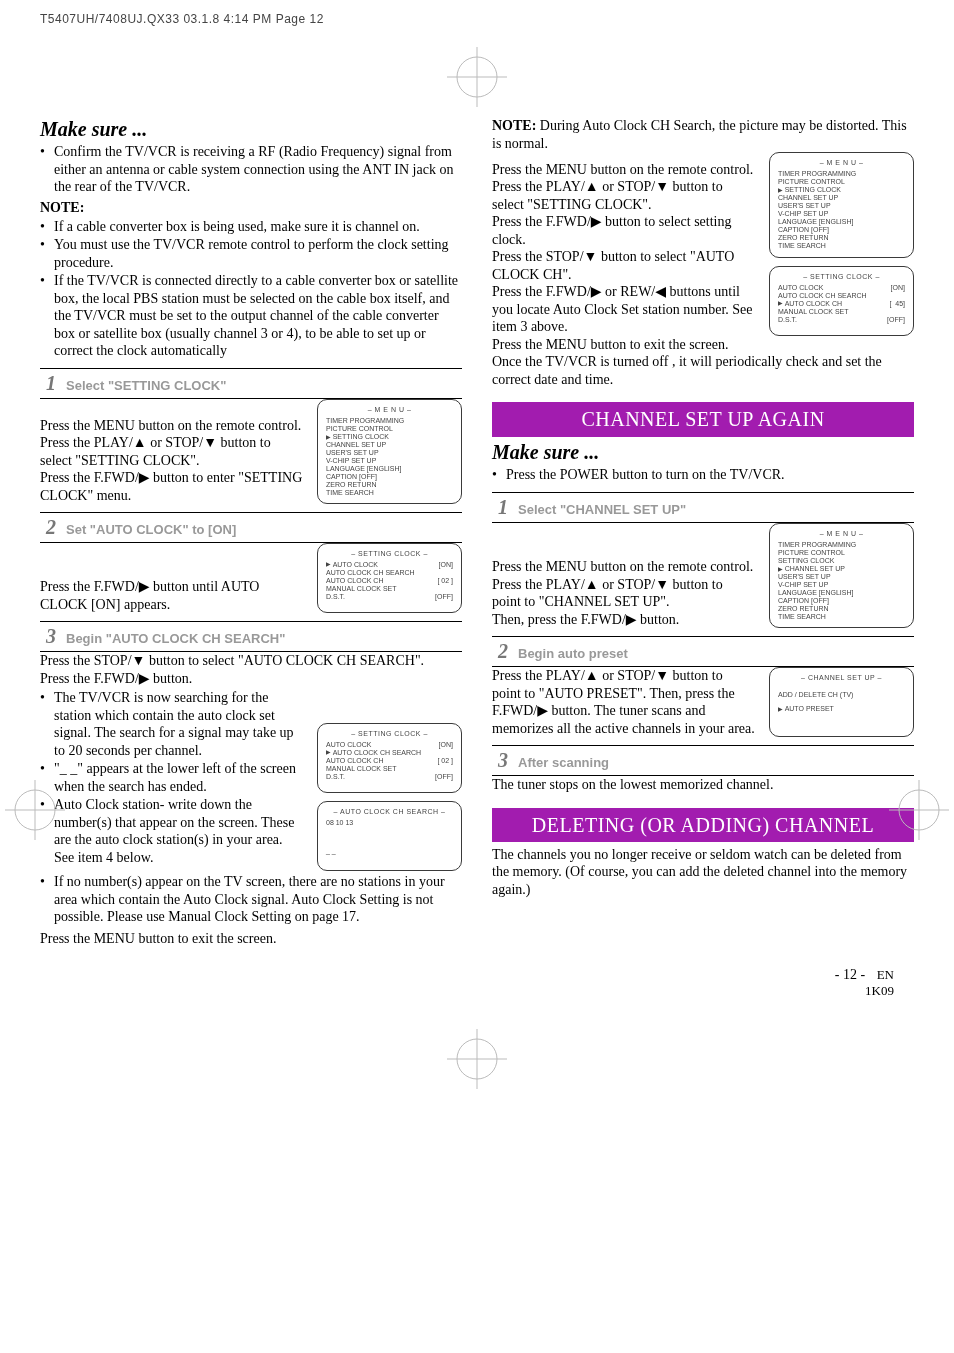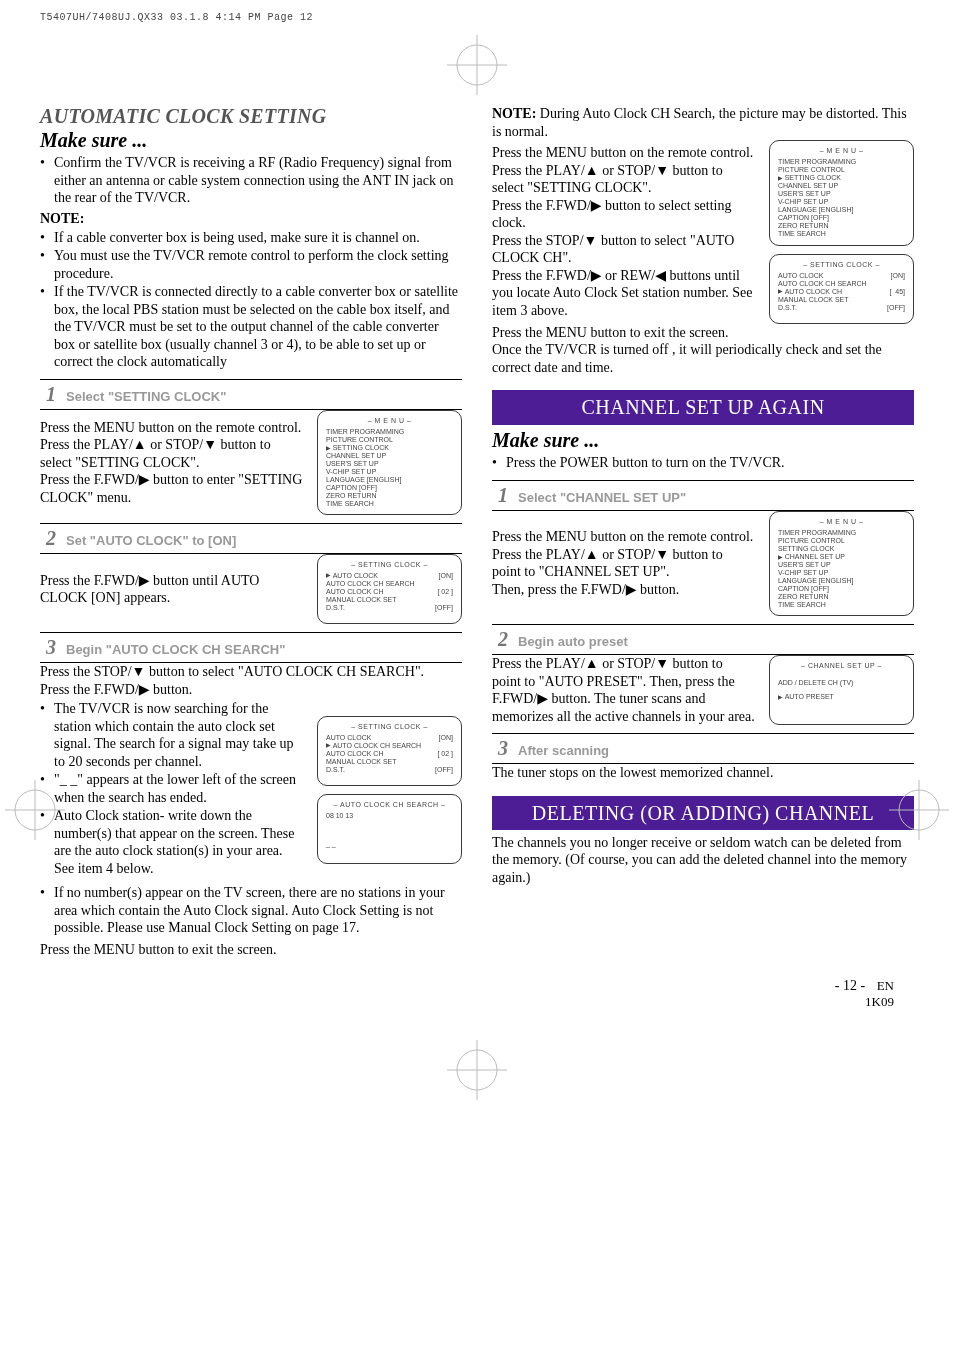--- a/index.html
+++ b/index.html
@@ -1,62 +1,61 @@
 <!DOCTYPE html>
 <html><head>
 <meta charset="utf-8">
 <style>
   * { margin:0; padding:0; box-sizing:border-box; }
   body { font-family:"Times New Roman",serif; background:#fff; width:954px; margin:0 auto; color:#000; }
   .page { padding:12px 40px 40px 40px; }
-  .header-text { font-family:Liberation Mono, monospace; font-size:10px; color:#444; letter-spacing:0.5px; margin-bottom:12px; }
+  .header-text { font-family:Liberation Sans, sans-serif; font-size:12px; color:#444; letter-spacing:0.5px; margin-bottom:21px; }
   .crop-top { display:flex; justify-content:center; margin-bottom:10px; }
   .side-mark-l { position:absolute; left:5px; top:780px; }
   .side-mark-r { position:absolute; right:5px; top:780px; }
   .crop-bottom { display:flex; justify-content:center; margin-top:30px; }
   .columns { display:flex; gap:30px; }
   .col { flex:1; }
   h1.section-title { font-weight:bold; font-style:italic; font-size:20px; color:#555; letter-spacing:0.3px; }
   .makesure { font-weight:bold; font-style:italic; font-size:20px; margin-top:1px; }
   ul.bullets { list-style:none; margin:2px 0 4px 0; }
   ul.bullets li { position:relative; padding-left:14px; font-size:14px; line-height:1.25; margin-bottom:1px; }
   ul.bullets li::before { content:"•"; position:absolute; left:0; top:0; }
   .note-hd { font-weight:bold; font-size:14px; margin-top:2px; }
   .step-row { border-top:1px solid #000; border-bottom:1px solid #000; padding:3px 0; margin-top:8px; }
   .step-num { font-family:Georgia,serif; font-style:italic; font-weight:bold; font-size:20px; color:#777; display:inline-block; width:22px; text-align:center; }
   .step-label { font-family:Arial,sans-serif; font-weight:bold; font-size:13px; color:#999; }
   .body-text { font-size:14px; line-height:1.25; }
-  .two-part { display:flex; gap:14px; align-items:center; }
+  .two-part { display:flex; gap:14px; align-items:flex-end; }
   .two-part .txt { flex:1; }
   .osd { border:1.5px solid #3a3a3a; border-radius:10px; padding:6px 8px; font-family:Arial,sans-serif; font-size:7px; color:#444; line-height:1.15; width:145px; min-height:70px; flex-shrink:0; }
   .osd-title { text-align:center; font-size:7px; letter-spacing:0.5px; margin-bottom:3px; }
   .osd .ptr::before { content:"▶"; font-size:6px; margin-right:2px; }
   .osd-line { white-space:pre; display:flex; }
   .osd-line .lbl { flex:1; }
-  .feature-box { background:#4c1d95; color:#fff; text-align:center; font-family:"Times New Roman",serif; font-size:20px; letter-spacing:0.5px; padding:6px 0; margin-top:14px; margin-bottom:4px; }
+  .feature-box { background:#a21caf; color:#fff; text-align:center; font-family:"Times New Roman",serif; font-size:20px; letter-spacing:0.5px; padding:6px 0; margin-top:14px; margin-bottom:4px; }
   .footer { display:flex; justify-content:flex-end; font-size:14px; margin-top:20px; padding:0 20px;}
   .footer .right { text-align:right; font-size:13px; }
 </style>
 </head>
 <body>
 
 <div class="page">
   <div class="header-text">T5407UH/7408UJ.QX33  03.1.8  4:14 PM  Page 12</div>
   <div class="crop-top">
       <svg width="60" height="60">
         <circle cx="30" cy="30" r="20" stroke="#bbb" stroke-width="1" fill="none"></circle>
         <line x1="30" y1="0" x2="30" y2="60" stroke="#bbb"></line>
         <line x1="0" y1="30" x2="60" y2="30" stroke="#bbb"></line>
       </svg>
     </div>
 
   <div class="columns">
 
     <div class="col">
-      <h1 class="section-title">AUTOMATIC CLOCK SETTING</h1>
       <div class="makesure">Make sure ...</div>
       <ul class="bullets">
         <li>Confirm the TV/VCR is receiving a RF (Radio Frequency) signal from either an antenna or cable system connection using the ANT IN jack on the rear of the TV/VCR.</li>
       </ul>
       <div class="note-hd">NOTE:</div>
       <ul class="bullets">
         <li>If a cable converter box is being used, make sure it is channel on.</li>
         <li>You must use the TV/VCR remote control to perform the clock setting procedure.</li>
         <li>If the TV/VCR is connected directly to a cable converter box or satellite box, the local PBS station must be selected on the cable box itself, and the TV/VCR must be set to the output channel of the cable converter box or satellite box (usually channel 3 or 4), to be able to set up or correct the clock automatically</li>
       </ul>

